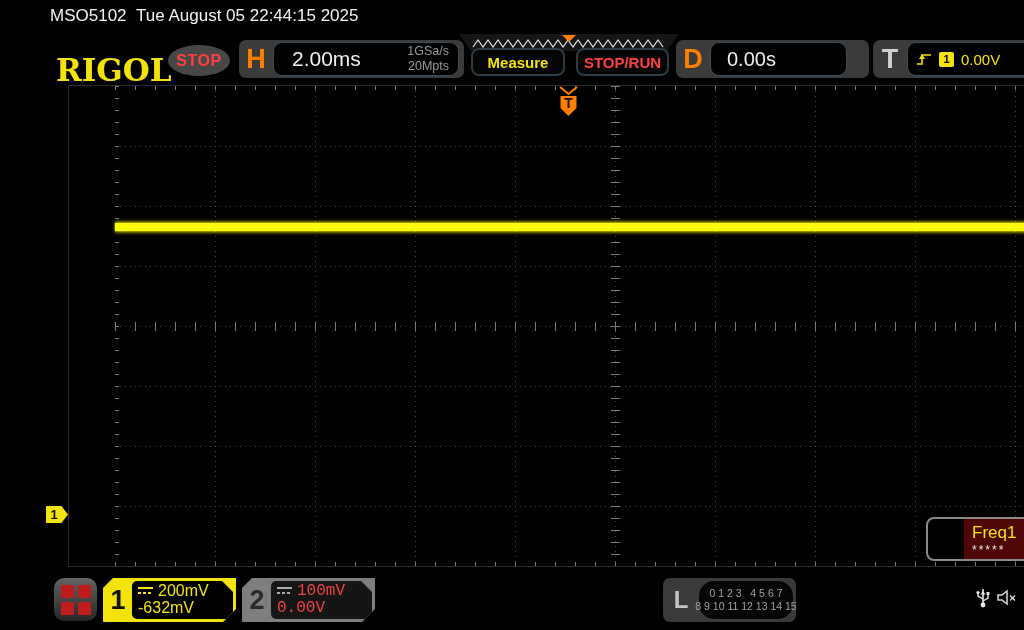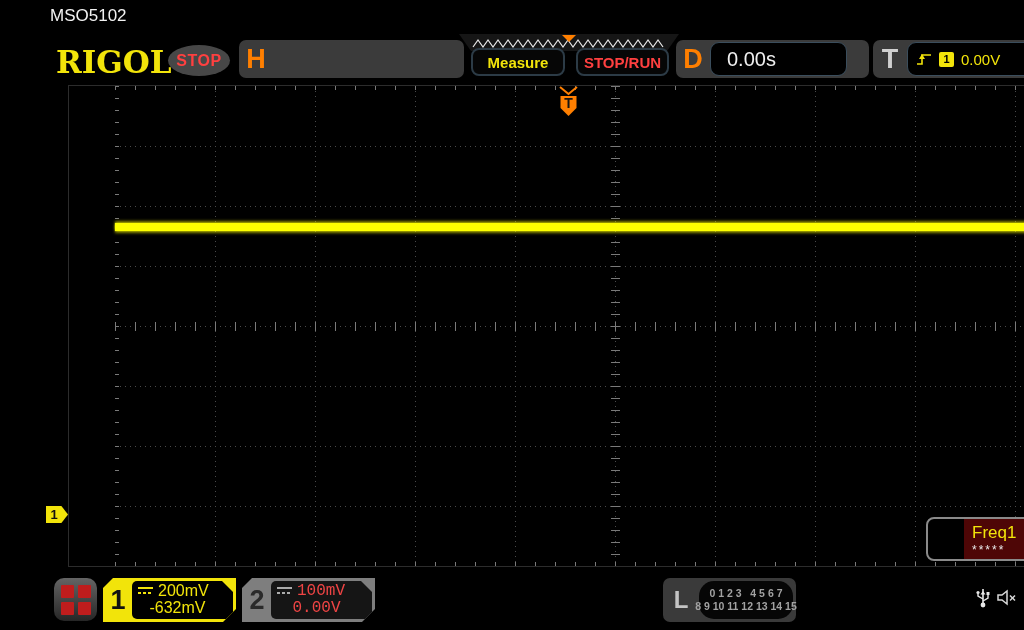--- a/index.html
+++ b/index.html
@@ -5,21 +5,21 @@
   html,body{margin:0;padding:0;background:#000;}
   #screen{position:relative;width:1024px;height:630px;background:#000;overflow:hidden;
     font-family:"Liberation Sans","DejaVu Sans",sans-serif;}
   .abs{position:absolute;margin-left:46px;}
 
   
   #top-bar{left:0;top:0;width:1024px;height:30px;color:#f2f2f2;font-size:17px;}
   #top-bar .txt{position:absolute;top:6px;white-space:pre;}
 
   
-  #logo{left:10px;top:44px;color:var(--ch1-yellow);font-family:"DejaVu Serif","Liberation Serif",serif;
+  #logo{left:10px;top:52px;color:var(--ch1-yellow);font-family:"DejaVu Serif","Liberation Serif",serif;
     font-weight:bold;font-size:31px;letter-spacing:0px;}
   #run-state{left:122px;top:45px;width:62px;height:31px;background:#474747;border-radius:50%;
     display:flex;align-items:center;justify-content:center;color:var(--status-red);
     font-weight:bold;font-size:16px;letter-spacing:.5px;}
   .hdr-block{top:40px;height:38px;background:#3b3b3b;border-radius:7px;display:flex;align-items:center;}
   .hdr-letter{width:34px;text-align:center;font-size:27px;font-weight:bold;}
   .inner-box{height:34px;background:#000;border:1px solid #3a4d5c;border-radius:9px;
     display:flex;align-items:center;box-sizing:border-box;}
   #h-block{left:193px;width:225px;}
   #h-inner{width:186px;}
@@ -90,47 +90,53 @@
     clip-path:polygon(10px 0,100% 0,100% calc(100% - 13px),calc(100% - 13px) 100%,0 100%,0 10px);}
   .ch-num{position:absolute;left:0;top:0;width:30px;height:100%;display:flex;align-items:center;
     justify-content:center;font-size:27px;font-weight:bold;}
   #ch1-badge .ch-num{color:#111;}
   #ch2-badge .ch-num{color:#2a2a2a;}
   .ch-inner{position:absolute;left:29px;top:3px;right:3px;bottom:3px;background:#000;
     border-radius:5px;clip-path:polygon(0 0,calc(100% - 11px) 0,100% 11px,100% 100%,0 100%);
     font-size:16px;padding:1px 16px 0 6px;box-sizing:border-box;}
   #ch2-badge .ch-inner{background:#151515;}
   .ch-line1{display:flex;align-items:center;gap:5px;}
-  .ch-line2{text-align:center;margin-top:-1px;}
+  .ch-line2{text-align:left;margin-top:-1px;}
   #ch1-badge .ch-inner{color:var(--ch1-yellow);}
   #ch2-badge .ch-inner{color:#ef4444;font-family:Liberation Mono, monospace;}
   #logic-badge{left:617px;top:578px;width:133px;height:44px;background:#3a3a3a;border-radius:7px;}
   #logic-l{position:absolute;left:0;top:0;width:36px;height:100%;display:flex;align-items:center;
     justify-content:center;color:#c4c4c4;font-size:24px;font-weight:bold;}
   #logic-inner{position:absolute;left:36px;top:3px;right:3px;bottom:3px;background:#060606;
     border-radius:15px;color:#a2a2a2;font-size:10.5px;line-height:13px;
-    display:flex;flex-direction:column;align-items:center;justify-content:center;white-space:pre;font-weight:bold;}
+    display:flex;flex-direction:column;align-items:center;justify-content:center;white-space:pre;}
   #usb-icon{left:929px;top:586px;}
   #spk-icon{left:951px;top:589px;}
   #clock{left:982px;top:587px;color:#cecece;font-size:20px;}
 </style>
 </head>
 <body>
 
 <div id="screen">
 
   <div id="top-bar" class="abs">
     <span class="txt" style="left:4px">MSO5102</span>
+    <span class="txt" style="left:90px">Tue August 05 22:44:15 2025</span>
   </div>
 
   <div id="logo" class="abs">RIGOL</div>
   <div id="run-state" class="abs">STOP</div>
 
   <div id="h-block" class="abs hdr-block">
     <div class="hdr-letter orange-letter">H</div>
+    <div id="h-inner" class="inner-box">
+      <span id="timebase">2.00ms</span>
+      <span id="rate-col"><span>1GSa/s</span><br>
+        <span>20Mpts</span></span>
+    </div>
   </div>
 
   <div id="mem-bar" class="abs">
     <svg width="220" height="17">
       <polyline id="zigzag" transform="translate(14,2)" fill="none" stroke="#e8e8e8" stroke-width="1.2" points="0,11 5,4 10,11 15,4 20,11 25,4 30,11 35,4 40,11 45,4 50,11 55,4 60,11 65,4 70,11 75,4 80,11 85,4 90,11 95,4 100,11 105,4 110,11 115,4 120,11 125,4 130,11 135,4 140,11 145,4 150,11 155,4 160,11 165,4 170,11 175,4 180,11 185,4 190,11"></polyline>
     </svg>
   </div>
   <div id="mem-tri" class="abs"></div>
 
   <div id="stoprun-btn" class="abs hdr-btn">STOP/RUN</div>

